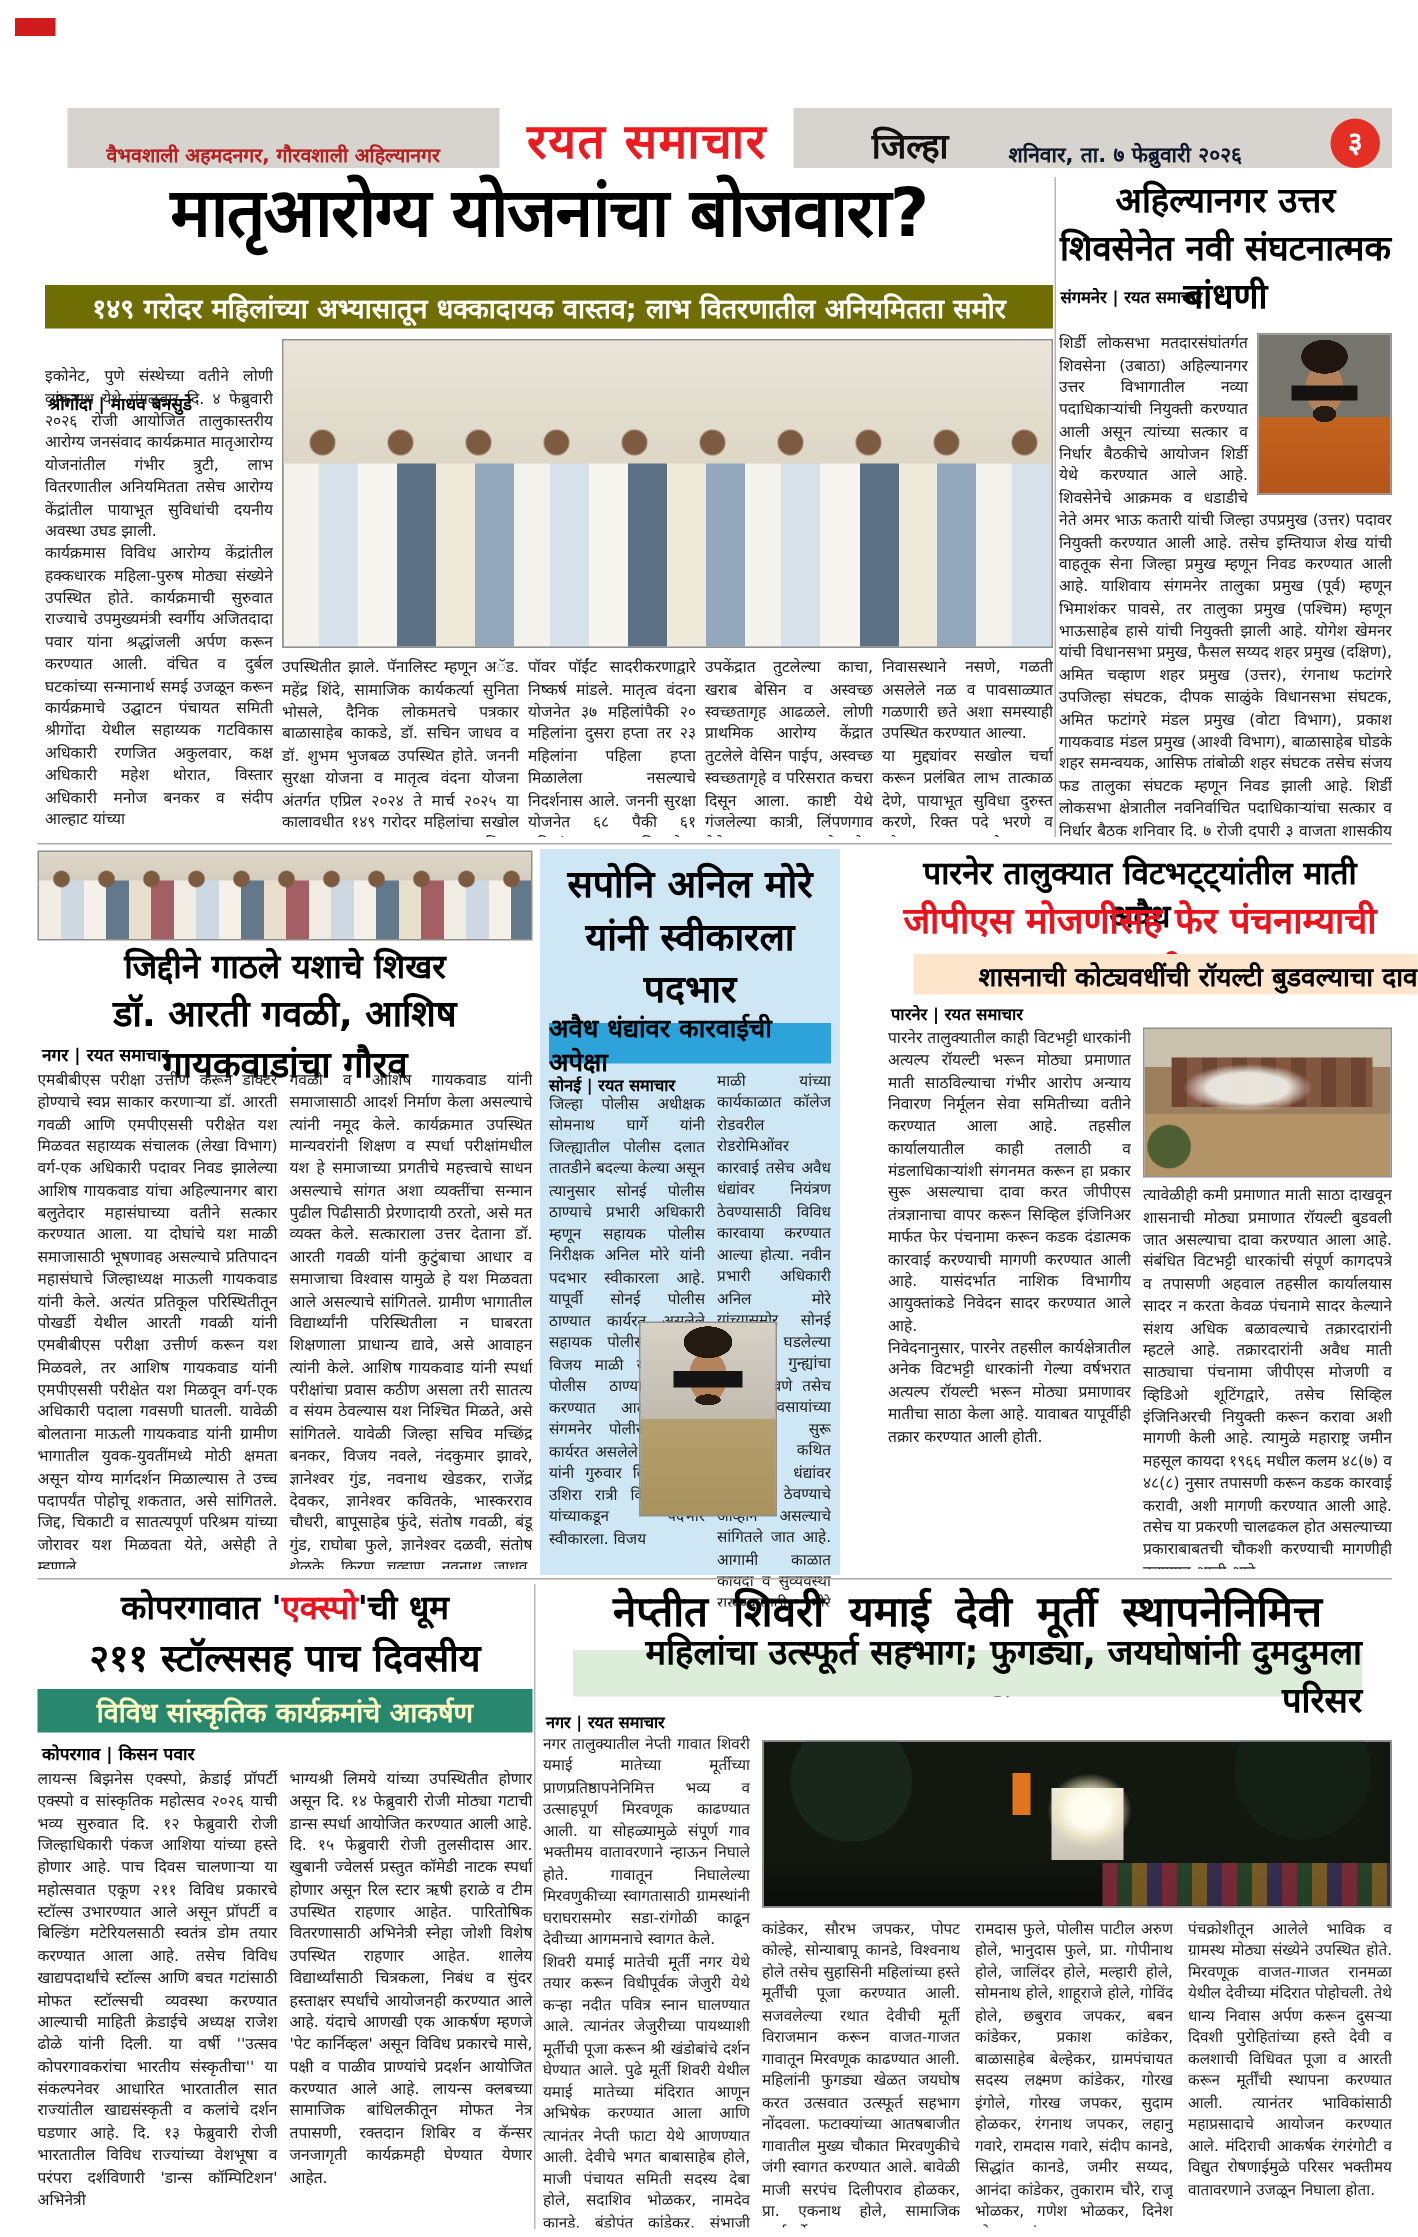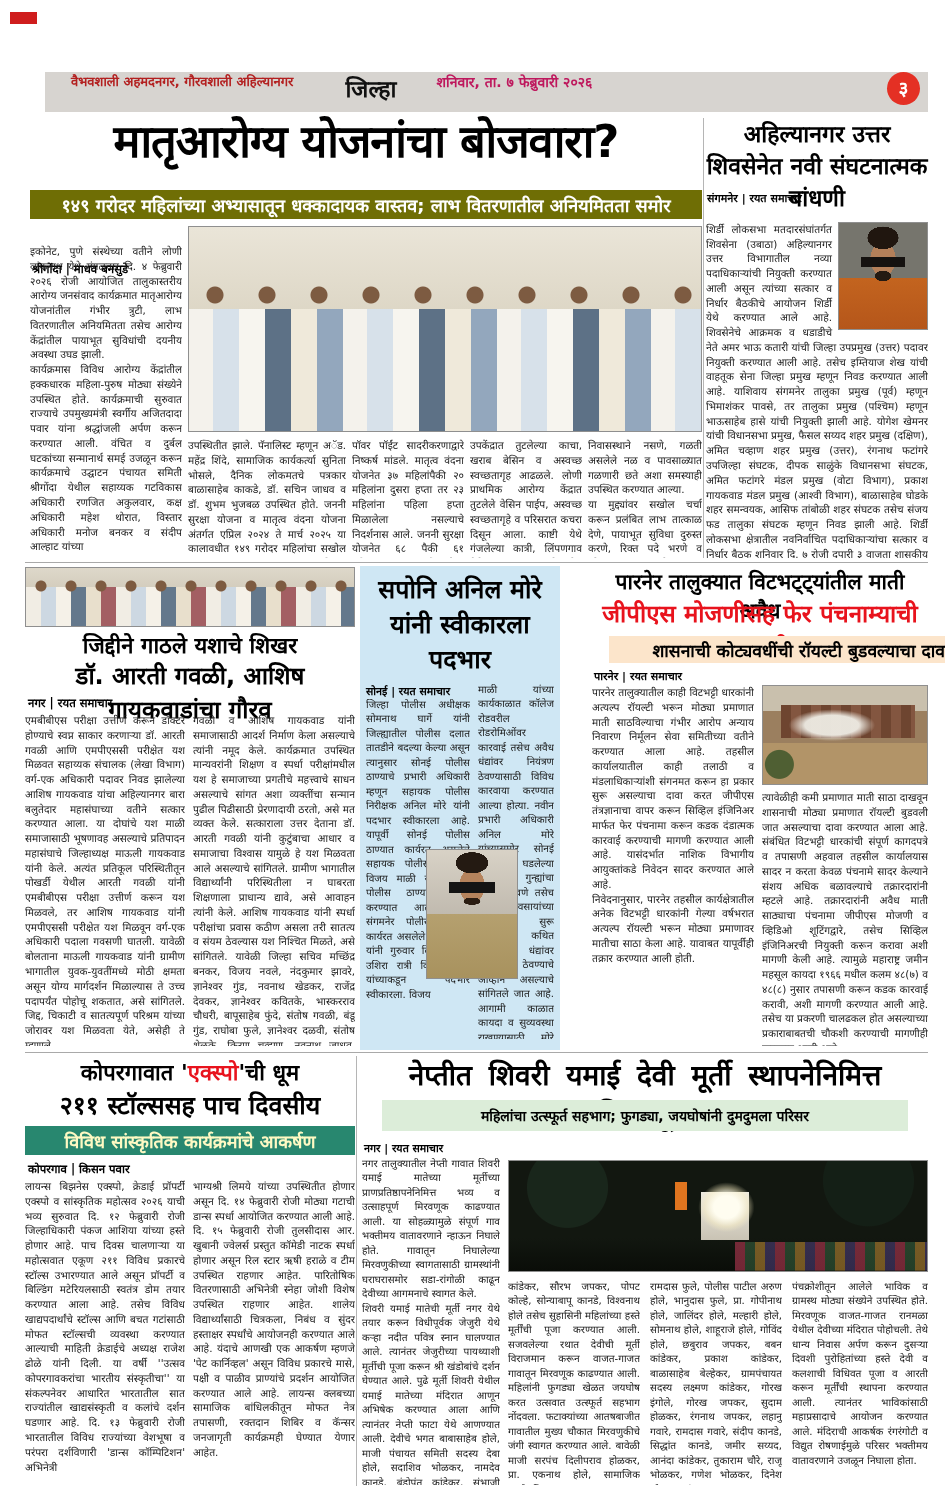--- a/index.html
+++ b/index.html
@@ -5,26 +5,26 @@
   html,body{margin:0;padding:0;}
   body{width:945px;height:1491px;overflow:hidden;background:#ffffff;color:#141414;
        font-family:"DejaVu Sans",sans-serif;position:relative;}
   .abs{position:absolute;}
   .center{text-align:center;}
   .bcol{font-size:10.4px;line-height:1.42;text-align:justify;overflow:hidden;color:#1b1b1b;white-space:pre-line;}
   .byline{font-weight:bold;font-size:11.5px;color:#000;}
   .hrule{background:#a9a9a9;height:1px;}
   .vrule{background:#b5b5b5;width:1px;}
   
-  .masthead{left:45px;top:72px;width:883px;height:40px;background:#d7d4d0;display:flex;align-items:flex-start;}
+  .masthead{left:45px;top:72px;width:883px;height:40px;background:#d7d4d0;display:flex;align-items:flex-end;}
   .slogan{color:#b32020;font-weight:bold;font-size:13px;margin-left:26px;white-space:nowrap;}
   .title-box{background:#ffffff;height:40px;display:flex;align-items:center;padding:0 18px;margin-left:40px;}
   .nptitle{color:#ea1c21;font-weight:800;font-size:32px;letter-spacing:1px;white-space:nowrap;}
   .edition{font-weight:800;font-size:23px;color:#111;margin-left:52px;}
-  .npdate{color:#be185d;font-weight:bold;font-size:14px;margin-left:40px;white-space:nowrap;}
+  .npdate{color:#0f172a;font-weight:bold;font-size:14px;margin-left:40px;white-space:nowrap;}
   .pagecircle{width:33px;height:33px;border-radius:50%;background:#e43024;color:#fff;font-weight:bold;
               font-size:19px;line-height:33px;text-align:center;margin-left:auto;margin-right:8px;}
   .corner-mark{left:10px;top:12px;width:27px;height:12px;background:#cf1d1d;}
   
   .h-lead{font-size:45px;font-weight:800;letter-spacing:-1px;line-height:1.35;color:#000;}
   .strip{font-weight:bold;display:flex;align-items:center;justify-content:center;}
   .lead-strip{background:#6f6e05;color:#ffffff;font-size:18px;height:29px;}
   .h2x{font-weight:800;color:#000;line-height:1.4;}
   .red{color:#e8131d;}
   
@@ -61,30 +61,33 @@
      linear-gradient(#e0751f,#e0751f) 41% 26% / 12px 28px no-repeat,
      repeating-linear-gradient(90deg, rgba(200,60,90,.55) 0 10px, rgba(60,110,70,.5) 10px 20px, rgba(220,160,60,.5) 20px 30px, rgba(90,70,140,.5) 30px 40px) 100% 100% / 46% 26% no-repeat,
      radial-gradient(circle at 14% 24%, #19261b 40px, rgba(0,0,0,0) 41px),
      radial-gradient(circle at 86% 18%, #141f16 45px, rgba(0,0,0,0) 46px),
      linear-gradient(180deg,#121710 0 70%,#0a0d08 100%);}
   
   .police-panel{background:#cfe7f4;}
   .police-strip{background:#2ea3da;color:#000;font-size:17px;height:27px;}
   .kiln-strip{background:#fce5cb;color:#000;font-size:17.5px;height:27px;}
   .expo-strip{background:#28876f;color:#fef9c3;font-size:18px;height:29px;}
-  .proc-strip{background:#dcedd9;color:#000;font-size:14px;height:31px;}
+  .proc-strip{background:#dcedd9;color:#000;font-size:23px;height:31px;text-align:right;}
   .floatR{float:right;margin:0 0 4px 6px;}
 </style>
 </head>
 <body>
 
 <div class="abs corner-mark"></div>
 
 <div class="abs masthead">
   <span class="slogan">वैभवशाली अहमदनगर, गौरवशाली अहिल्यानगर</span>
+  <span class="title-box">
+    <span class="nptitle">रयत समाचार</span>
+  </span>
   <span class="edition">जिल्हा</span>
   <span class="npdate">शनिवार, ता. ७ फेब्रुवारी २०२६</span>
   <span class="pagecircle">३</span>
 </div>
 
 <div class="abs center h-lead" style="left:30px;top:112px;width:672px;">मातृआरोग्य योजनांचा बोजवारा?</div>
 <div class="abs strip lead-strip" style="left:30px;top:190px;width:672px;">१४९ गरोदर महिलांच्या अभ्यासातून धक्कादायक वास्तव; लाभ वितरणातील अनियमितता समोर</div>
 <div class="abs byline" style="left:32px;top:226px;width:170px;margin-top:35px;">श्रीगोंदा | माधव बनसुडे</div>
 <div class="abs bcol" style="left:30px;top:244px;width:152px;height:314px;">इकोनेट, पुणे संस्थेच्या वतीने लोणी व्यंकनाथ येथे मंगळवार दि. ४ फेब्रुवारी २०२६ रोजी आयोजित तालुकास्तरीय आरोग्य जनसंवाद कार्यक्रमात मातृआरोग्य योजनांतील गंभीर त्रुटी, लाभ वितरणातील अनियमितता तसेच आरोग्य केंद्रांतील पायाभूत सुविधांची दयनीय अवस्था उघड झाली.
 कार्यक्रमास विविध आरोग्य केंद्रांतील हक्कधारक महिला-पुरुष मोठ्या संख्येने उपस्थित होते. कार्यक्रमाची सुरुवात राज्याचे उपमुख्यमंत्री स्वर्गीय अजितदादा पवार यांना श्रद्धांजली अर्पण करून करण्यात आली. वंचित व दुर्बल घटकांच्या सन्मानार्थ समई उजळून करून कार्यक्रमाचे उद्घाटन पंचायत समिती श्रीगोंदा येथील सहाय्यक गटविकास अधिकारी रणजित अकुलवार, कक्ष अधिकारी महेश थोरात, विस्तार अधिकारी मनोज बनकर व संदीप आल्हाट यांच्या</div>
@@ -107,20 +110,21 @@
 
 <div class="abs photo photo-groupwide" style="left:25px;top:567px;width:330px;height:60px;"></div>
 <div class="abs center h2x" style="left:25px;top:631px;width:330px;font-size:22px;">जिद्दीने गाठले यशाचे शिखर</div>
 <div class="abs center h2x" style="left:25px;top:660px;width:330px;font-size:24px;">डॉ. आरती गवळी, आशिष गायकवाडांचा गौरव</div>
 <div class="abs byline" style="left:28px;top:695px;width:200px;">नगर | रयत समाचार</div>
 <div class="abs bcol" style="left:25px;top:713px;width:160px;height:333px;">एमबीबीएस परीक्षा उत्तीर्ण करून डॉक्टर होण्याचे स्वप्न साकार करणाऱ्या डॉ. आरती गवळी आणि एमपीएससी परीक्षेत यश मिळवत सहाय्यक संचालक (लेखा विभाग) वर्ग-एक अधिकारी पदावर निवड झालेल्या आशिष गायकवाड यांचा अहिल्यानगर बारा बलुतेदार महासंघाच्या वतीने सत्कार करण्यात आला. या दोघांचे यश माळी समाजासाठी भूषणावह असल्याचे प्रतिपादन महासंघाचे जिल्हाध्यक्ष माऊली गायकवाड यांनी केले. अत्यंत प्रतिकूल परिस्थितीतून पोखर्डी येथील आरती गवळी यांनी एमबीबीएस परीक्षा उत्तीर्ण करून यश मिळवले, तर आशिष गायकवाड यांनी एमपीएससी परीक्षेत यश मिळवून वर्ग-एक अधिकारी पदाला गवसणी घातली. यावेळी बोलताना माऊली गायकवाड यांनी ग्रामीण भागातील युवक-युवतींमध्ये मोठी क्षमता असून योग्य मार्गदर्शन मिळाल्यास ते उच्च पदापर्यंत पोहोचू शकतात, असे सांगितले. जिद्द, चिकाटी व सातत्यपूर्ण परिश्रम यांच्या जोरावर यश मिळवता येते, असेही ते म्हणाले.</div>
 <div class="abs bcol" style="left:193px;top:713px;width:162px;height:333px;">गवळी व आशिष गायकवाड यांनी समाजासाठी आदर्श निर्माण केला असल्याचे त्यांनी नमूद केले. कार्यक्रमात उपस्थित मान्यवरांनी शिक्षण व स्पर्धा परीक्षांमधील यश हे समाजाच्या प्रगतीचे महत्त्वाचे साधन असल्याचे सांगत अशा व्यक्तींचा सन्मान पुढील पिढीसाठी प्रेरणादायी ठरतो, असे मत व्यक्त केले. सत्काराला उत्तर देताना डॉ. आरती गवळी यांनी कुटुंबाचा आधार व समाजाचा विश्वास यामुळे हे यश मिळवता आले असल्याचे सांगितले. ग्रामीण भागातील विद्यार्थ्यांनी परिस्थितीला न घाबरता शिक्षणाला प्राधान्य द्यावे, असे आवाहन त्यांनी केले. आशिष गायकवाड यांनी स्पर्धा परीक्षांचा प्रवास कठीण असला तरी सातत्य व संयम ठेवल्यास यश निश्चित मिळते, असे सांगितले. यावेळी जिल्हा सचिव मच्छिंद्र बनकर, विजय नवले, नंदकुमार झावरे, ज्ञानेश्वर गुंड, नवनाथ खेडकर, राजेंद्र देवकर, ज्ञानेश्वर कवितके, भास्करराव चौधरी, बापूसाहेब फुंदे, संतोष गवळी, बंडू गुंड, राघोबा फुले, ज्ञानेश्वर दळवी, संतोष शेळके, किरण चव्हाण, नवनाथ जाधव, नितीन रोकडे आदी उपस्थित होते.</div>
 
 <div class="abs police-panel" style="left:360px;top:566px;width:200px;height:484px;">
   <div class="center h2x" style="padding-top:6px;font-size:25px;">सपोनि अनिल मोरे यांनी स्वीकारला पदभार</div>
+  <div class="strip police-strip" style="margin:5px 6px 0 6px;">अवैध धंद्यांवर कारवाईची अपेक्षा</div>
   <div style="position:relative;padding:6px 6px 0 6px;">
     <div style="display:flex;gap:8px;">
       <div style="width:104px;">
         <div class="byline" style="font-size:10.8px;">सोनई | रयत समाचार</div>
         <div class="bcol" style="width:104px;height:340px;font-size:10.2px;">जिल्हा पोलीस अधीक्षक सोमनाथ घार्गे यांनी जिल्ह्यातील पोलीस दलात तातडीने बदल्या केल्या असून त्यानुसार सोनई पोलीस ठाण्याचे प्रभारी अधिकारी म्हणून सहायक पोलीस निरीक्षक अनिल मोरे यांनी पदभार स्वीकारला आहे. यापूर्वी सोनई पोलीस ठाण्यात कार्यरत असलेले सहायक पोलीस निरीक्षक विजय माळी यांची राहुरी पोलीस ठाण्यात बदली करण्यात आली आहे. संगमनेर पोलीस ठाण्यात कार्यरत असलेले अनिल मोरे यांनी गुरुवार दि. ५ रोजी उशिरा रात्री विजय माळी यांच्याकडून पदभार स्वीकारला. विजय</div>
       </div>
       <div class="bcol" style="width:104px;height:356px;font-size:10.2px;">माळी यांच्या कार्यकाळात कॉलेज रोडवरील रोडरोमिओंवर कारवाई तसेच अवैध धंद्यांवर नियंत्रण ठेवण्यासाठी विविध कारवाया करण्यात आल्या होत्या. नवीन प्रभारी अधिकारी अनिल मोरे यांच्यासमोर सोनई परिसरात घडलेल्या प्रलंबित गुन्ह्यांचा तपास लावणे तसेच इतर व्यवसायांच्या आडून सुरू असलेल्या कथित अवैध धंद्यांवर नियंत्रण ठेवण्याचे आव्हान असल्याचे सांगितले जात आहे. आगामी काळात कायदा व सुव्यवस्था राखण्यासाठी मोरे कोणत्या पद्धतीने उपाययोजना करतात, याकडे परिसराचे लक्ष लागले आहे.</div>
     </div>
     <div class="photo photo-officer abs" style="left:66px;top:172px;width:92px;height:130px;"></div>
   </div>

